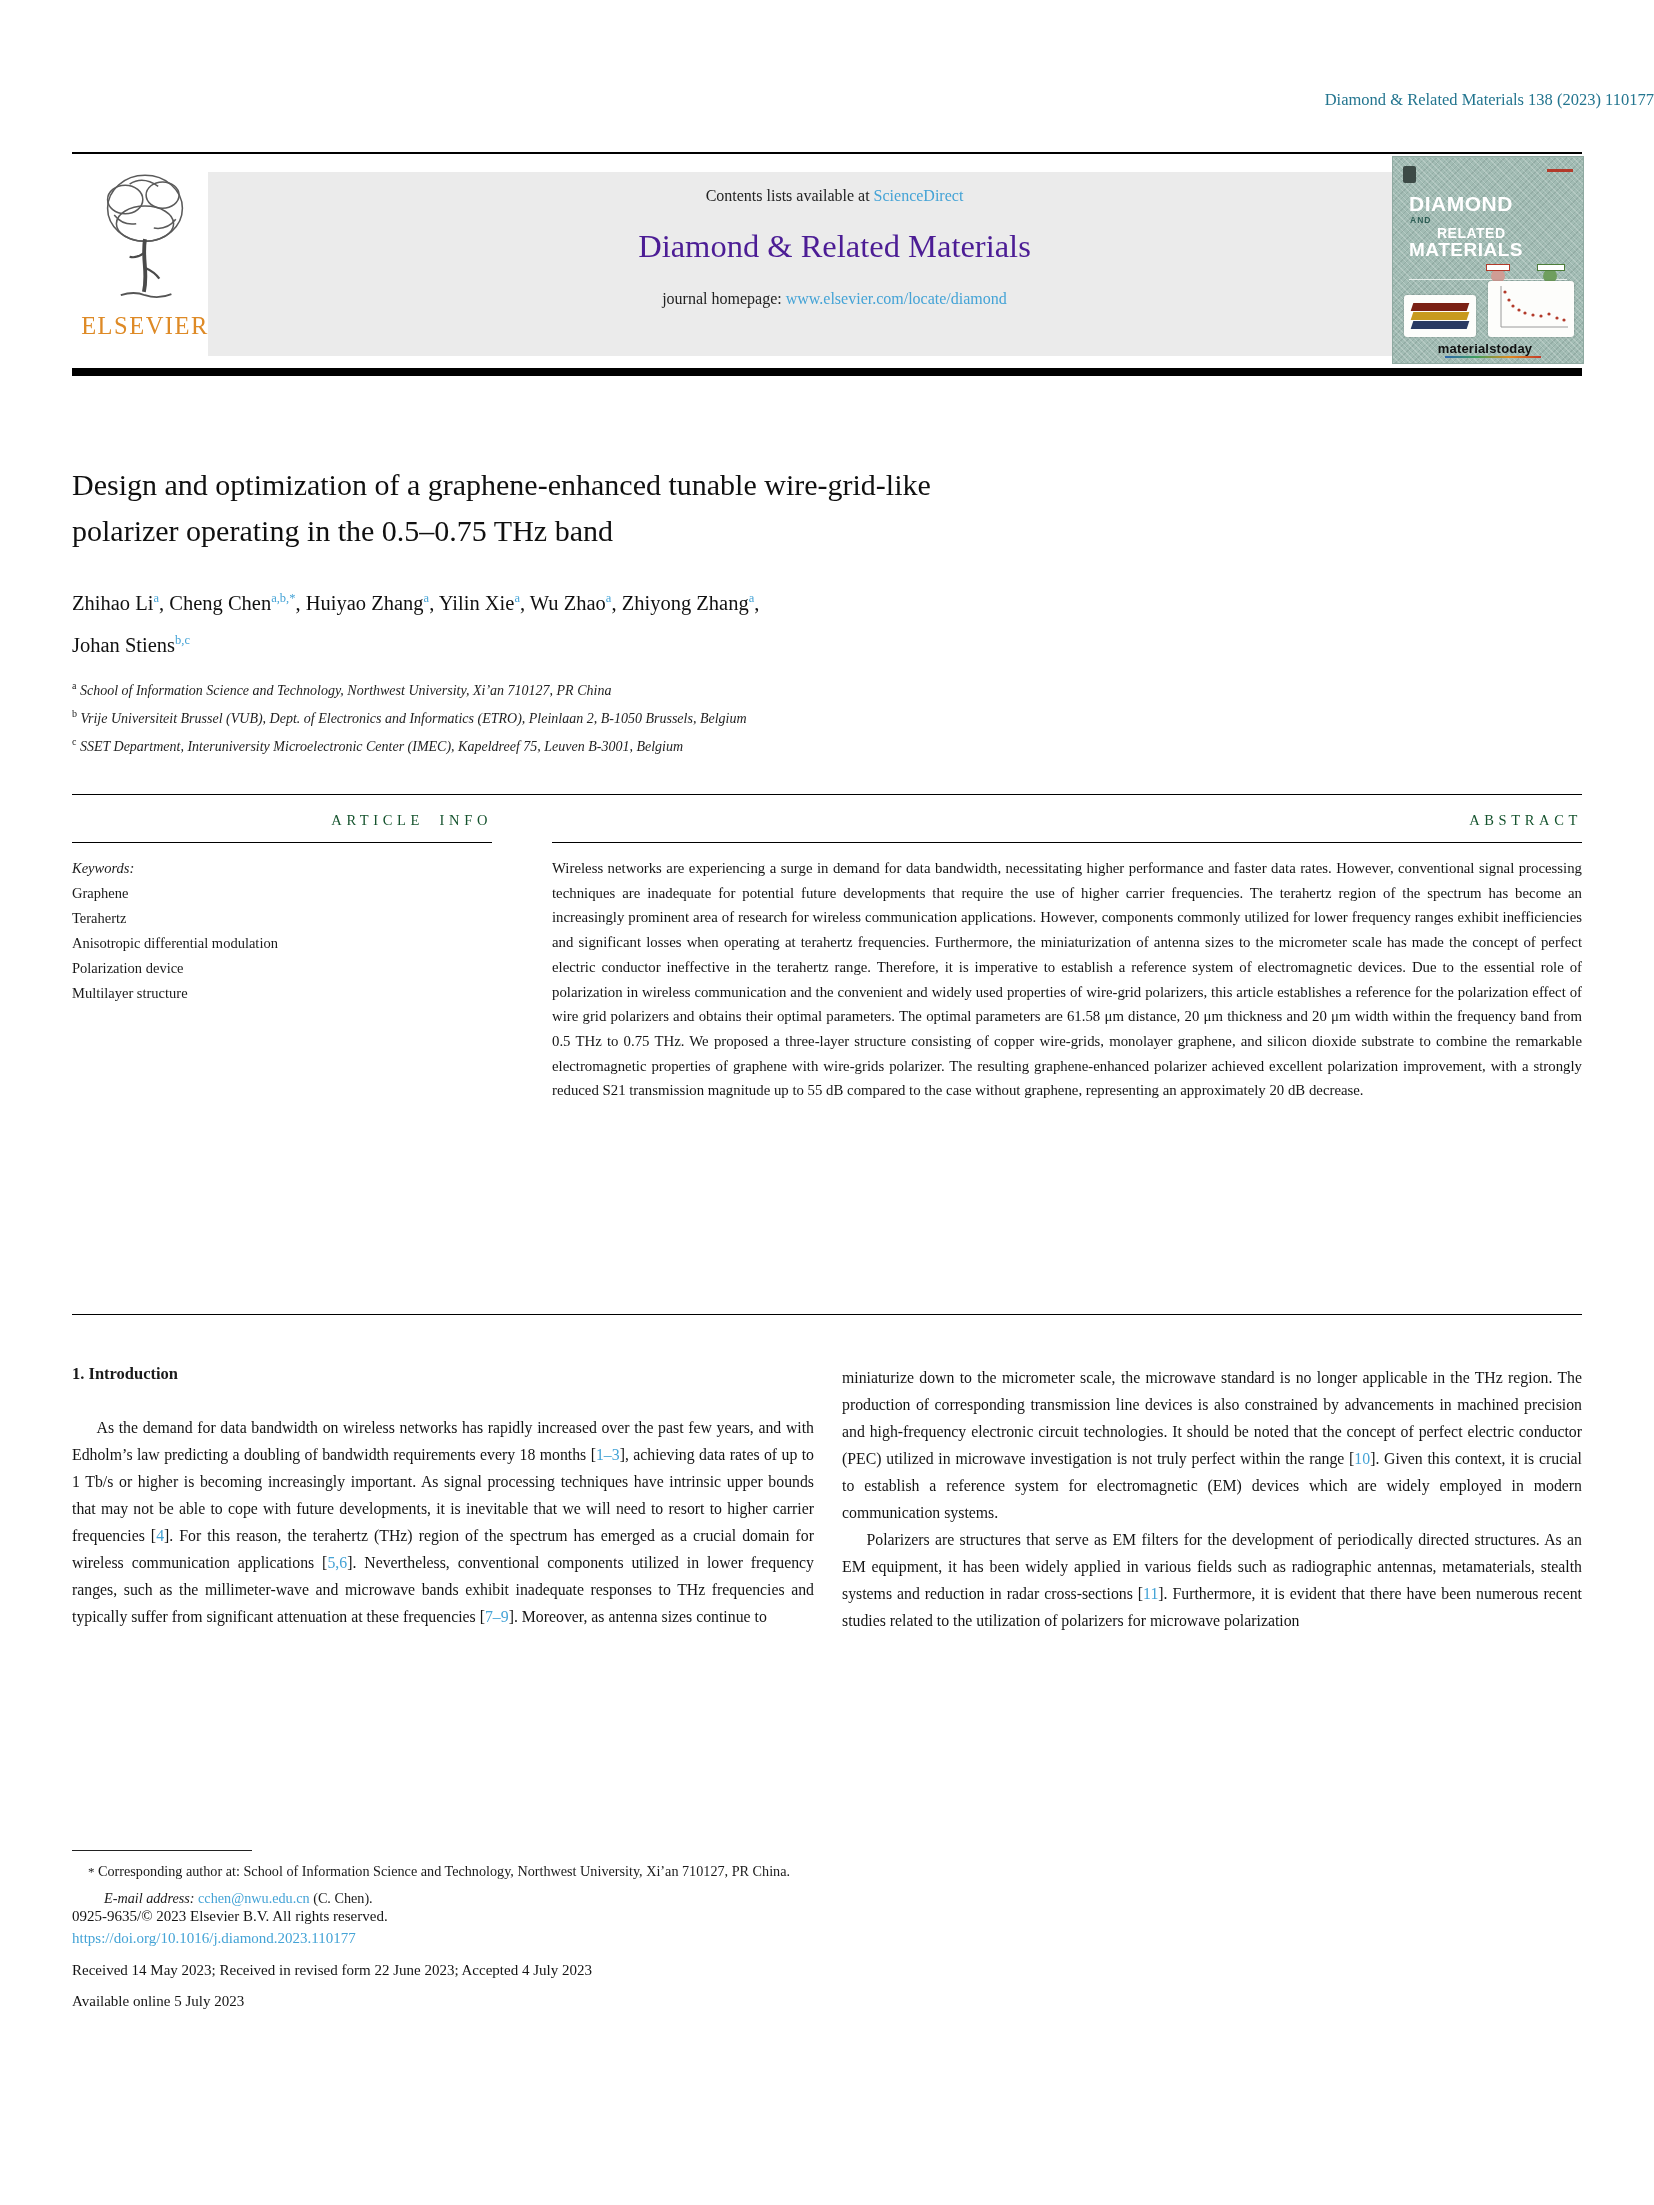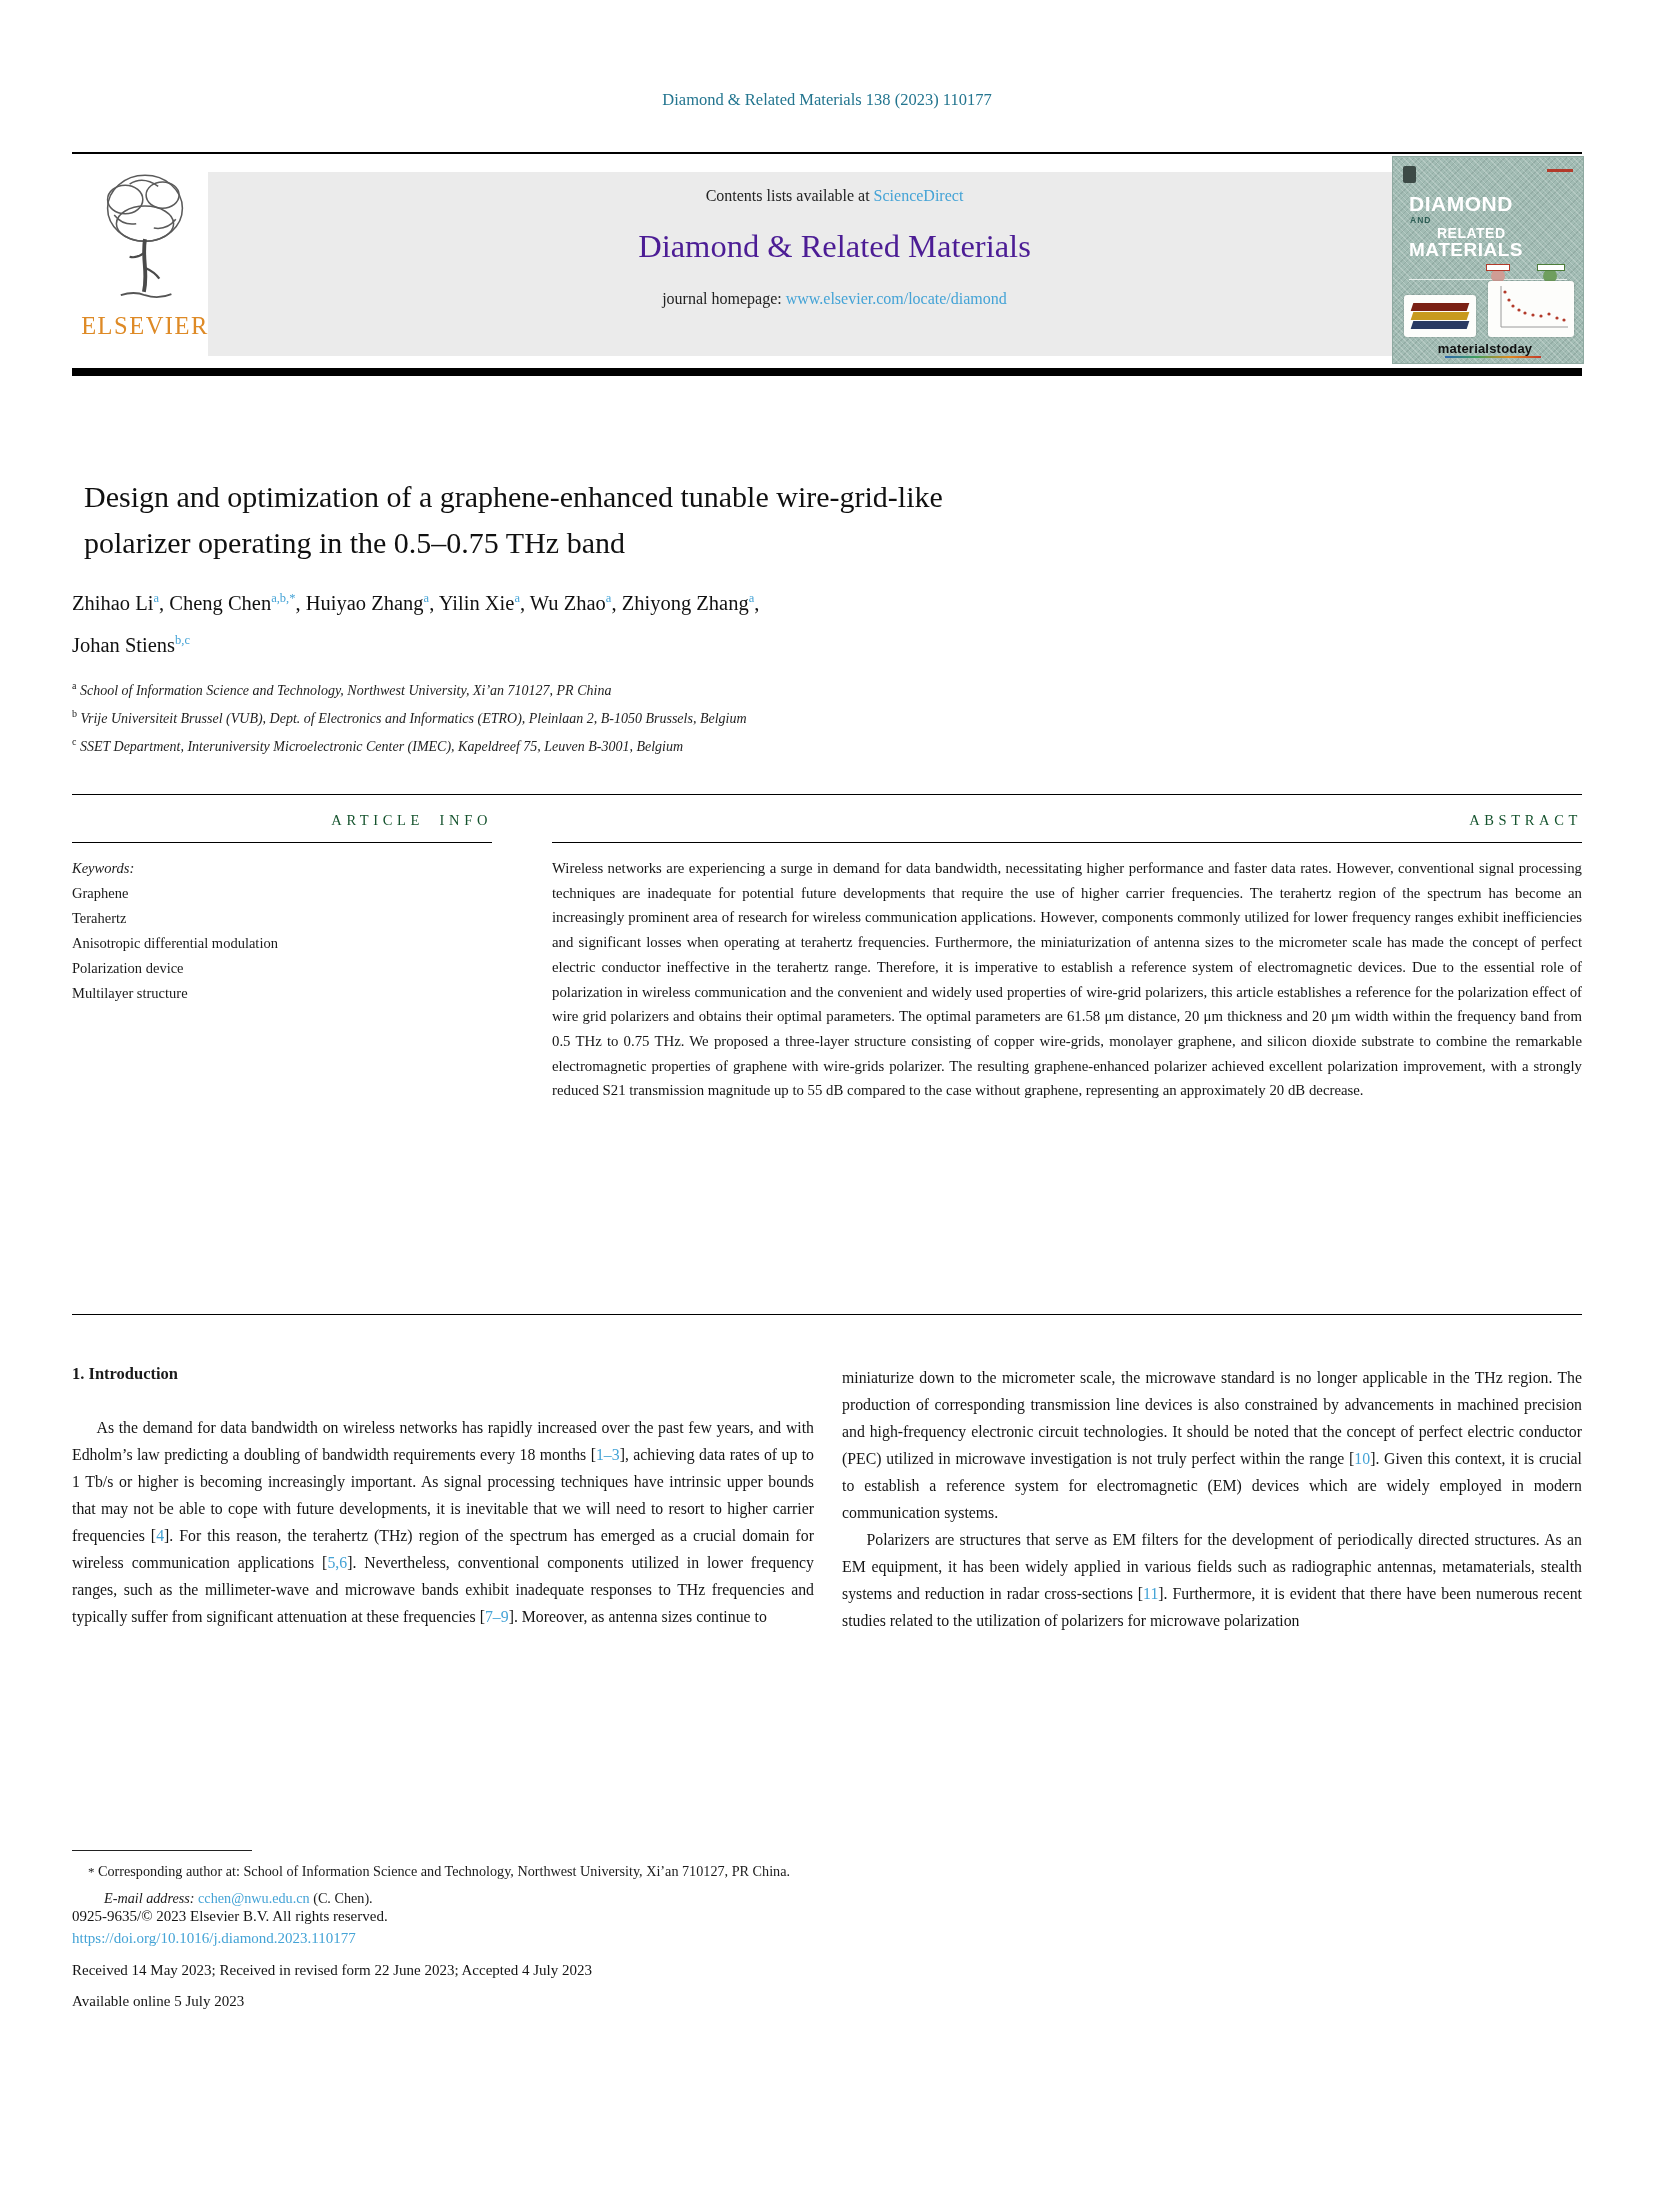--- a/index.html
+++ b/index.html
@@ -5,21 +5,21 @@
   html,body { margin:0; padding:0; background:#ffffff; }
   .page {
     position:relative; width:1654px; height:2205px; background:#fff;
     font-family:"Liberation Serif","DejaVu Serif",serif; color:#1a1a1a;
     overflow:hidden;
   }
   .link { color:#44a3d6; text-decoration:none; cursor:pointer; }
   .ref  { color:#44a3d6; }
 
   
-  .citation { position:absolute; top:90px; left:0; width:100%; text-align:center;
+  .citation { position:absolute; top:90px; left:0; width:100%; text-align:right;
               font-size:16.5px; color:#23758f; }
 
   .top-rule { position:absolute; top:152px; left:72px; width:1510px; border-top:2px solid #000; }
 
   
   .logo-block { position:absolute; left:78px; top:164px; width:134px; text-align:center; }
   .tree-svg { width:110px; height:148px; display:block; margin:0 auto; }
   .wordmark { font-size:24.5px; color:#de8a26; letter-spacing:1.5px; margin-top:0px; }
 
   
@@ -179,21 +179,21 @@
             <circle cx="76" cy="39" r="1.6"></circle>
         </g>
       </svg>
     </div>
     <div class="cover-brand">materialstoday</div>
     <div class="brand-underline"></div>
   </div>
 
   <div class="black-bar"></div>
 
-  <h1 class="title" style="font-weight:normal; margin:12px;">
+  <h1 class="title" style="font-weight:normal; margin:0;">
     <div>Design and optimization of a graphene-enhanced tunable wire-grid-like</div>
     <div>polarizer operating in the 0.5–0.75 THz band</div>
   </h1>
 
   <div class="authors">
     <span><span>Zhihao Li</span><sup>a</sup><span>, </span></span>
     <span><span>Cheng Chen</span><sup>a,b,*</sup><span>, </span></span>
     <span><span>Huiyao Zhang</span><sup>a</sup><span>, </span></span>
     <span><span>Yilin Xie</span><sup>a</sup><span>, </span></span>
     <span><span>Wu Zhao</span><sup>a</sup><span>, </span></span>

